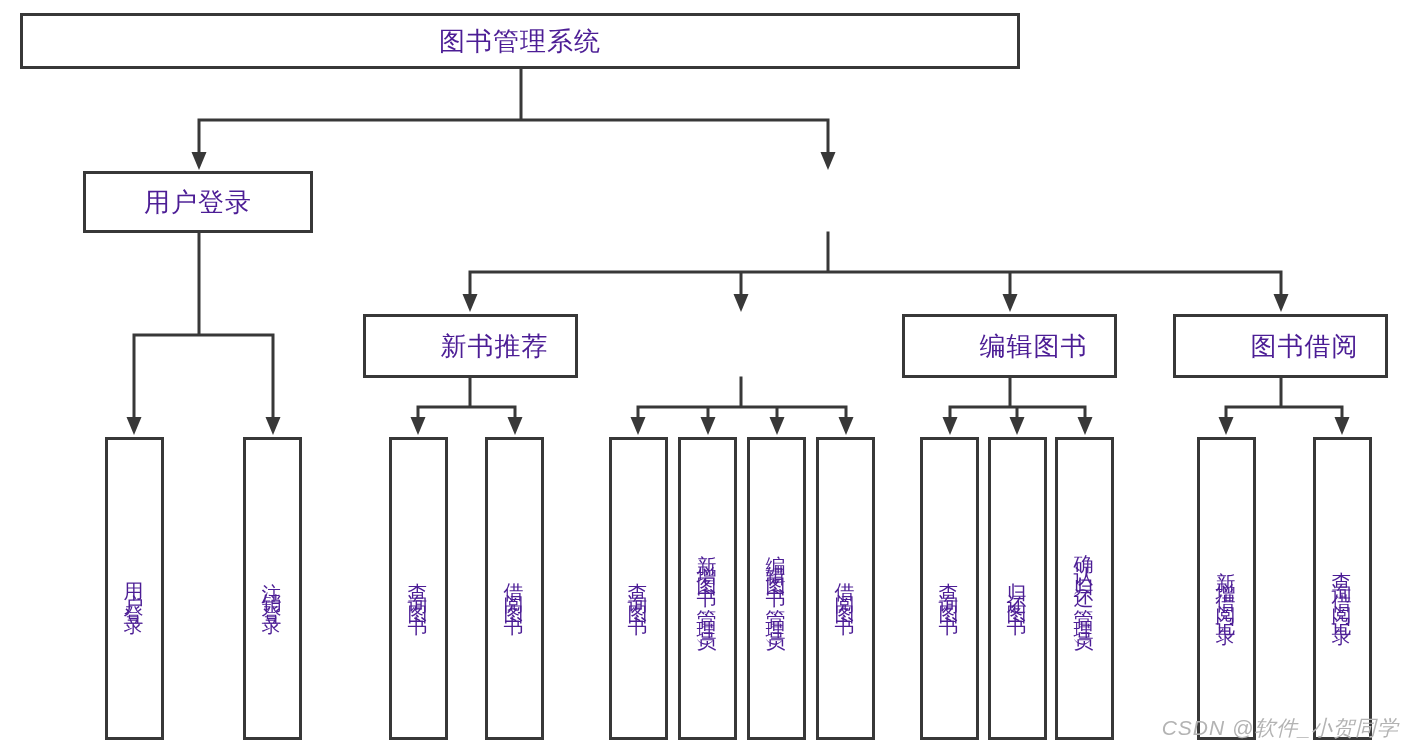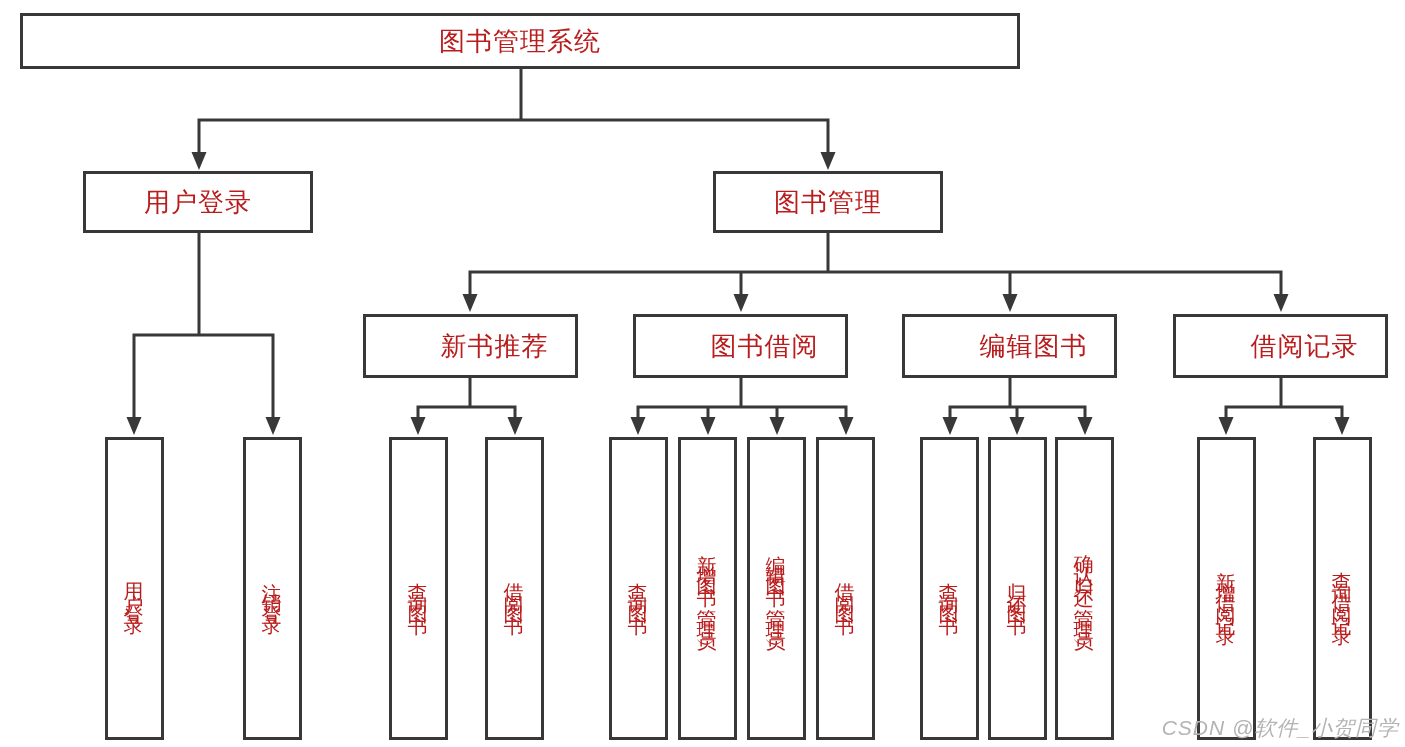--- a/index.html
+++ b/index.html
@@ -12,21 +12,21 @@
   }
   #connectors{position:absolute;left:0;top:0;}
   .box{
     position:absolute;
     box-sizing:border-box;
     background:#ffffff;
     border:3px solid #383838;
     display:flex;
     align-items:center;
     justify-content:center;
-    color:#b91c1c;
+    color:#4c1d95;
   }
   .h{font-size:26px;letter-spacing:1px;white-space:nowrap;}
   .v{
     writing-mode:vertical-rl;
     text-orientation:mixed;
     font-size:20px;
     letter-spacing:11px;
     white-space:nowrap;
   }
   .leaf{top:437px;width:59px;height:303px;}
@@ -83,35 +83,29 @@
     <polygon points="1334.5,417 1349.5,417 1342,435" fill="#383838"></polygon>
   </svg>
 
   <div class="box h" style="left:20px;top:13px;width:1000px;height:56px">
     <span>图书管理系统</span>
   </div>
 
   <div class="box h l2" style="left:83px">
     <span>用户登录</span>
   </div>
-  <div class="box h l2" style="left:713px">
-    <span>图书管理</span>
-  </div>
 
   <div class="box h l3" style="left:363px">
     <span>新书推荐</span>
-  </div>
-  <div class="box h l3" style="left:633px">
-    <span>图书借阅</span>
   </div>
   <div class="box h l3" style="left:902px">
     <span>编辑图书</span>
   </div>
   <div class="box h l3" style="left:1173px">
-    <span>借阅记录</span>
+    <span>图书借阅</span>
   </div>
 
   <div class="box v leaf" style="left:105px">
     <span>用户登录</span>
   </div>
   <div class="box v leaf" style="left:243px">
     <span>注销登录</span>
   </div>
 
   <div class="box v leaf" style="left:389px">

